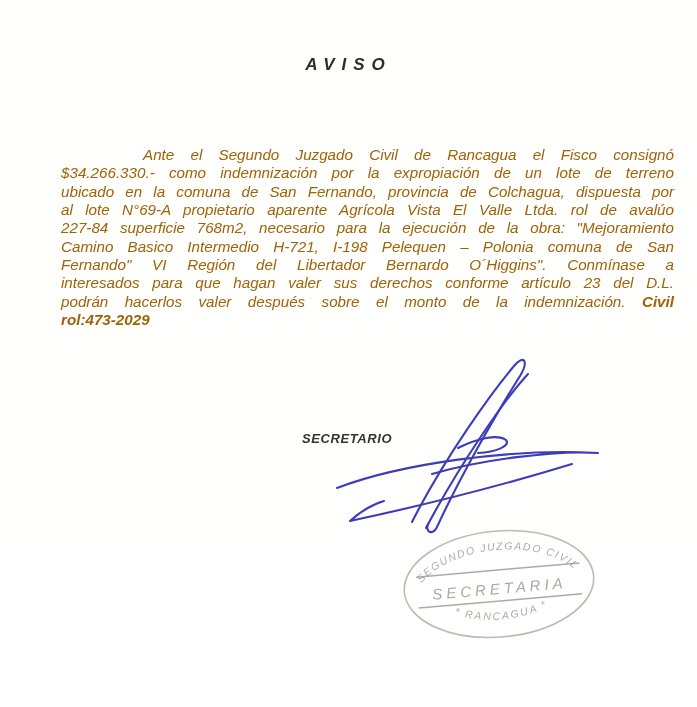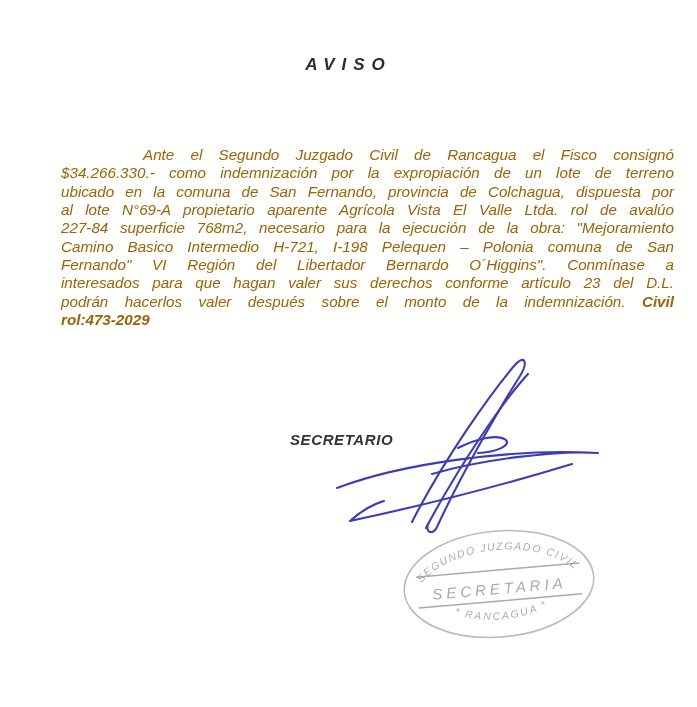--- a/index.html
+++ b/index.html
@@ -37,22 +37,22 @@
   .paragraph .line{
     text-align:justify;
     text-align-last:justify;
     white-space:normal;
   }
   .paragraph .line.indent{ padding-left:82px; }
   .paragraph .line.last{ text-align-last:left; }
   .paragraph .bold{ font-weight:bold; }
   .signer-label{
     position:absolute;
-    top:431px;left:290px;
-    font-size:15px;
+    top:431px;left:302px;
+    font-size:13px;
     font-weight:bold;
     letter-spacing:0.6px;
     color:#333333;
   }
   .signature-svg{
     position:absolute;
     left:320px;top:352px;
     width:290px;height:185px;
   }
   .stamp-svg{

